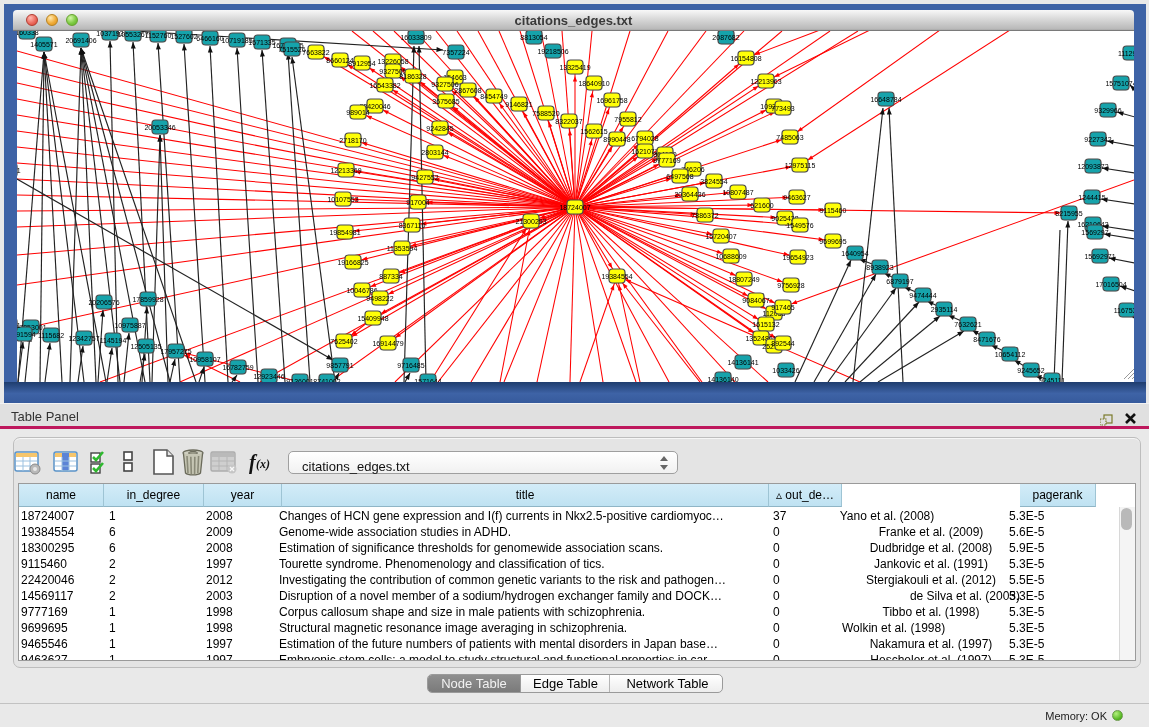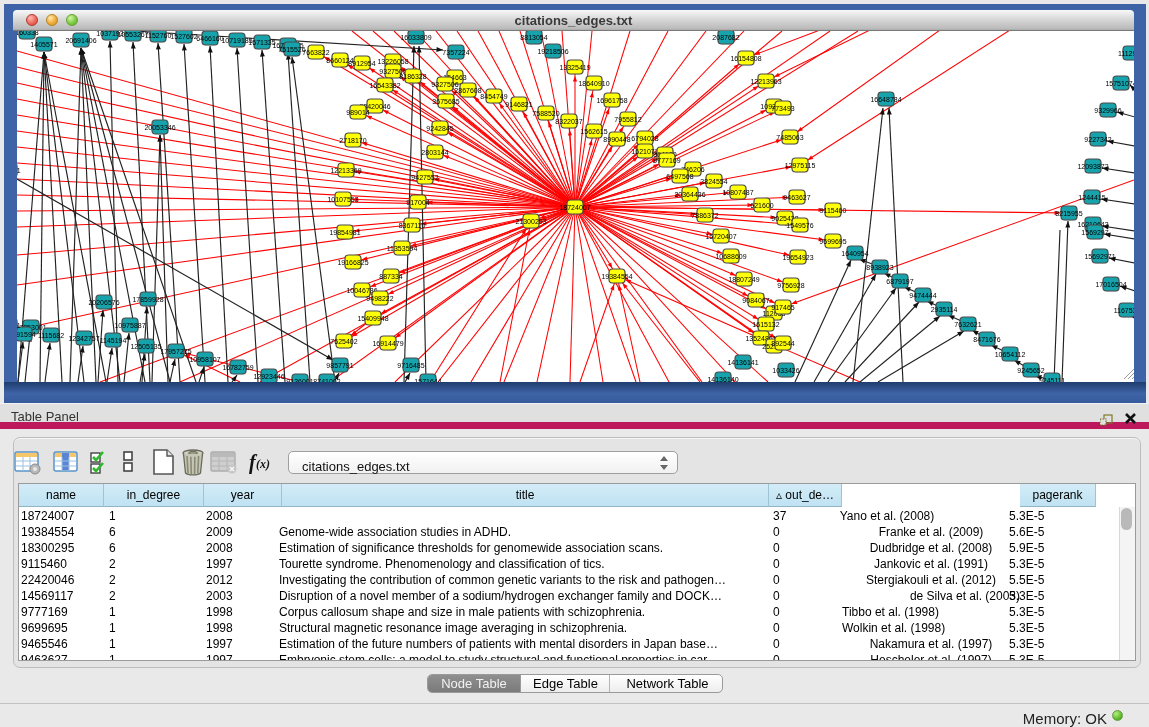--- a/index.html
+++ b/index.html
@@ -3,33 +3,33 @@
 *{margin:0;padding:0;box-sizing:border-box}
 html,body{width:1149px;height:727px;overflow:hidden;font-family:"Liberation Sans",sans-serif;background:#e9e9e9}
 .abs{position:absolute}
 #frame{left:4px;top:4px;width:1142px;height:395px;background:#3e63a6}
 #frame .shadow{left:0;top:378px;width:1142px;height:21px;background:linear-gradient(#1f3d6e,#3e63a6 55%,#365a9c)}
 #titlebar{left:13px;top:10px;width:1121px;height:21px;border-radius:4px 4px 0 0;
  background:linear-gradient(#f8f8f8,#d9d9d9 45%,#b9b9b9 95%,#a6a6a6);border-bottom:1px solid #7a7a7a}
 #titlebar .t{width:100%;text-align:center;font-size:13px;font-weight:bold;color:#3a3a3a}
 .light{width:12px;height:12px;border-radius:50%;top:4px}
 #canvas{left:17px;top:31px;width:1117px;height:351px;background:#fff;overflow:hidden}
-#tpbar{left:0;top:403px;width:1149px;height:26px;background:#e0e0e0;border-top:1px solid #f2f2f2;border-bottom:7px solid #be185d}
+#tpbar{left:0;top:403px;width:1149px;height:26px;background:#e0e0e0;border-top:1px solid #f2f2f2;border-bottom:3px solid #be185d}
 #tpbar .t{position:absolute;left:11px;top:5px;font-size:13px;color:#333}
 #bezel{left:13px;top:437px;width:1128px;height:231px;background:#e4e4e4;border:1px solid #bdbdbd;border-radius:7px;box-shadow:inset 0 1px 0 #f6f6f6}
 #drop{left:288px;top:451px;width:390px;height:23px;background:linear-gradient(#fff,#f1f1f1);border:1px solid #9f9f9f;border-radius:5px}
 #drop .t{position:absolute;left:13px;top:4px;font-size:13px;color:#111}
 #table{left:18px;top:483px;width:1118px;height:178px;background:#fff;border:1px solid #9a9a9a;overflow:hidden}
 .hcell{position:absolute;top:0;height:23px;background:linear-gradient(#d3ecf8,#bfe2f2);border-right:1px solid #9ec4d4;border-bottom:1px solid #8fb5c6;font-size:12px;color:#000;text-align:center;line-height:23px}
 .row{position:absolute;width:1100px;height:16px;font-size:12px;color:#000;white-space:nowrap}
 .c{position:absolute;top:1px}
 #tabs{left:427px;top:674px;width:296px;height:19px;border:1px solid #9a9a9a;border-radius:5px;background:linear-gradient(#fff,#ededed);overflow:hidden}
 .seg{position:absolute;top:0;height:19px;font-size:13px;text-align:center;line-height:18px;color:#000}
 #statline{left:0;top:703px;width:1149px;height:1px;background:#c2c2c2}
-#mem{right:42px;top:710px;font-size:15px;color:#222}
+#mem{right:42px;top:710px;font-size:11px;color:#222}
 #memdot{left:1112px;top:710px;width:11px;height:11px;border-radius:50%;background:radial-gradient(circle at 35% 30%,#b4f07e,#51b41e 70%,#3f9a12);border:1px solid #6a9a4a}
 svg text{user-select:none}
 </style></head><body>
 <div class="abs" id="frame">
     <div class="abs shadow"></div>
   </div>
 <div class="abs" id="titlebar">
  <div class="abs light" style="left:13px;background:radial-gradient(circle at 35% 30%,#ffb8af,#ec6b5f 55%,#d2402f);border:1px solid #b23b30"></div>
  <div class="abs light" style="left:33px;background:radial-gradient(circle at 35% 30%,#ffe9b0,#f0ac38 55%,#d98f1e);border:1px solid #b8821f"></div>
  <div class="abs light" style="left:53px;background:radial-gradient(circle at 35% 30%,#d2f6a8,#7ecb43 55%,#5daf27);border:1px solid #67a32f"></div>
@@ -912,20 +912,21 @@
 <div class="hcell" style="left:85px;width:100px">in_degree</div>
 <div class="hcell" style="left:185px;width:78px">year</div>
 <div class="hcell" style="left:263px;width:487px">title</div>
 <div class="hcell" style="left:750px;width:73px">▵ out_de…</div>
 <div class="hcell" style="left:1001px;width:76px">pagerank</div>
 <div class="abs" style="left:0;top:23px;width:1100px;height:0"></div>
 <div class="row" style="left:0;top:24px">
  <span class="c" style="left:2px">18724007</span>
       <span class="c" style="left:90px">1</span>
  <span class="c" style="left:187px">2008</span>
+      <span class="c" style="left:260px">Changes of HCN gene expression and I(f) currents in Nkx2.5-positive cardiomyoc…</span>
  <span class="c" style="left:754px">37</span>
  <span class="c" style="left:779px;width:178px;text-align:center">Yano et al. (2008)</span>
  <span class="c" style="left:990px">5.3E-5</span>
     </div>
 <div class="row" style="left:0;top:40px">
  <span class="c" style="left:2px">19384554</span>
       <span class="c" style="left:90px">6</span>
  <span class="c" style="left:187px">2009</span>
       <span class="c" style="left:260px">Genome-wide association studies in ADHD.</span>
  <span class="c" style="left:754px">0</span>
@@ -967,21 +968,21 @@
  <span class="c" style="left:754px">0</span>
  <span class="c" style="left:823px;width:178px;text-align:right">de Silva et al. (2003)</span>
  <span class="c" style="left:990px">5.3E-5</span>
     </div>
 <div class="row" style="left:0;top:120px">
  <span class="c" style="left:2px">9777169</span>
       <span class="c" style="left:90px">1</span>
  <span class="c" style="left:187px">1998</span>
       <span class="c" style="left:260px">Corpus callosum shape and size in male patients with schizophrenia.</span>
  <span class="c" style="left:754px">0</span>
- <span class="c" style="left:823px;width:178px;">Tibbo et al. (1998)</span>
+ <span class="c" style="left:823px;width:178px;text-align:center">Tibbo et al. (1998)</span>
  <span class="c" style="left:990px">5.3E-5</span>
     </div>
 <div class="row" style="left:0;top:136px">
  <span class="c" style="left:2px">9699695</span>
       <span class="c" style="left:90px">1</span>
  <span class="c" style="left:187px">1998</span>
       <span class="c" style="left:260px">Structural magnetic resonance image averaging in schizophrenia.</span>
  <span class="c" style="left:754px">0</span>
  <span class="c" style="left:823px;width:178px;text-align:left">Wolkin et al. (1998)</span>
  <span class="c" style="left:990px">5.3E-5</span>

